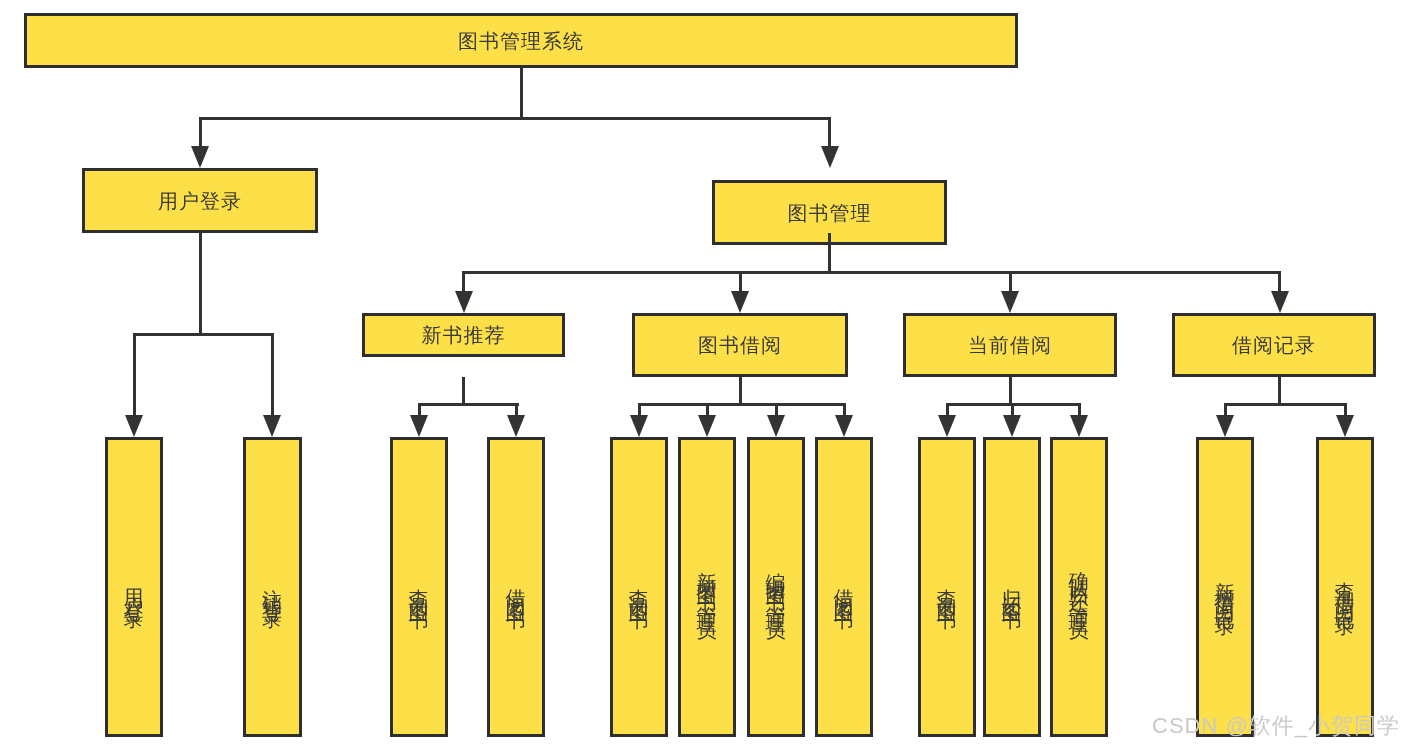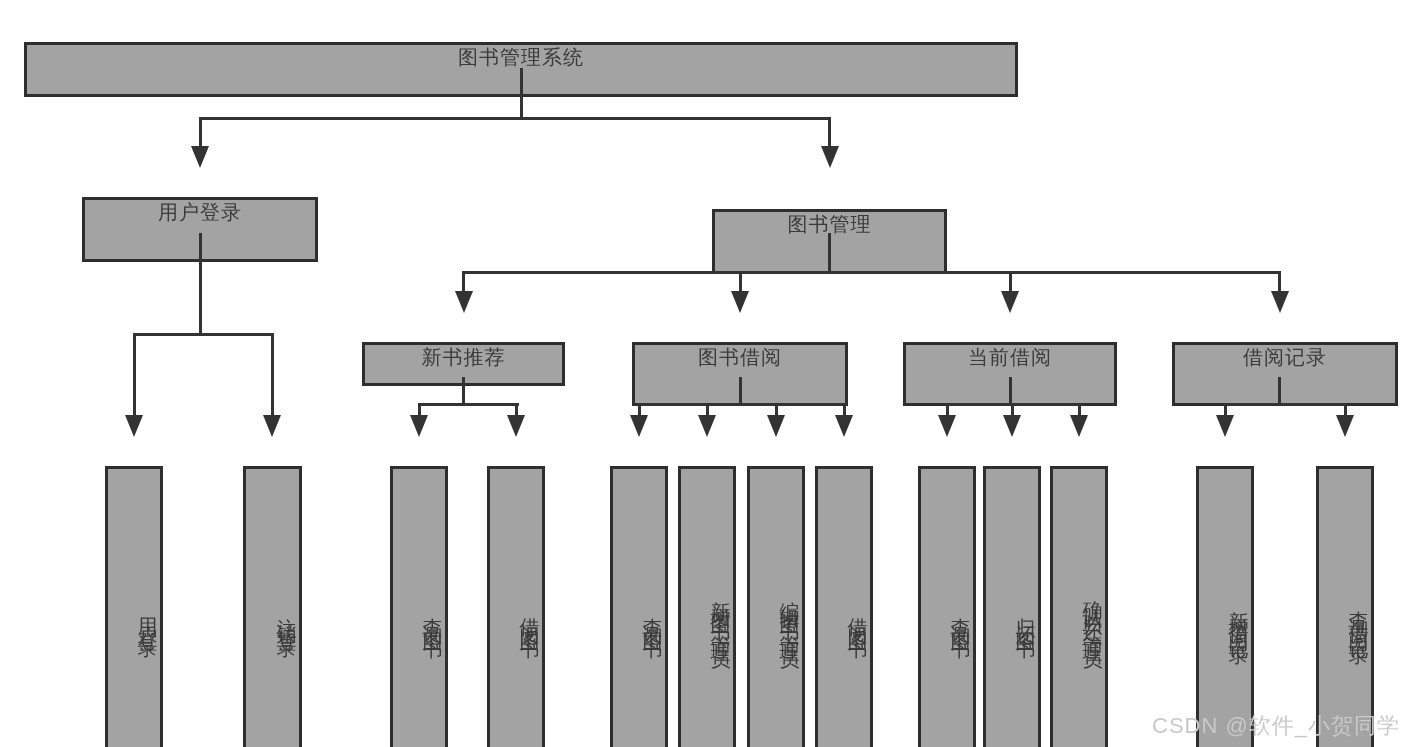--- a/index.html
+++ b/index.html
@@ -4,24 +4,24 @@
 <style>
   :root { --line:#333333; --border:#2e2e2e; --text:#3a3a3a; --background:#ffffff; --watermark:#c9c9c9; }
   html,body { margin:0; padding:0; background:#fff; }
   .canvas {
     position:relative; width:1405px; height:747px;
     background:var(--background,#fff); overflow:hidden;
     font-family:"Liberation Sans", sans-serif;
   }
   .node {
     position:absolute; box-sizing:border-box;
-    border:3px solid var(--border,#2e2e2e); background:#a3a3a3;
-    display:flex; justify-content:center;
+    border:3px solid var(--border,#2e2e2e); background:#fde047;
+    display:flex; align-items:center; justify-content:center;
     color:var(--text,#3a3a3a); font-size:20px; letter-spacing:1px;
-    text-align:center; line-height:1.2;margin-top:29px;
+    text-align:center; line-height:1.2;
   }
   .leaf {
     writing-mode:vertical-rl; text-orientation:mixed;
     letter-spacing:7px; font-size:20px;
   }
   .vl { position:absolute; width:3px; background:var(--line,#333); }
   .hl { position:absolute; height:3px; background:var(--line,#333); }
   .arr {
     position:absolute; width:0; height:0;
     border-left:9px solid transparent; border-right:9px solid transparent;
@@ -76,21 +76,21 @@
 
   <div class="node" style="left:362px; top:313px; width:203px; height:44px;">
     <span>新书推荐</span>
   </div>
   <div class="node" style="left:903px; top:313px; width:214px; height:64px;">
     <span>当前借阅</span>
   </div>
   <div class="node" style="left:632px; top:313px; width:216px; height:64px;">
     <span>图书借阅</span>
   </div>
-  <div class="node" style="left:1172px; top:313px; width:226px; height:64px;">
+  <div class="node" style="left:1172px; top:313px; width:204px; height:64px;">
     <span>借阅记录</span>
   </div>
 
   <div class="vl" style="left:462px;   top:377px; height:29px;"></div>
   <div class="hl" style="left:417.5px; top:403px; width:101px;"></div>
   <div class="vl" style="left:417.5px; top:403px; height:12px;"></div>
   <div class="arr" style="left:410px;   top:415px;"></div>
   <div class="vl" style="left:514.5px; top:403px; height:12px;"></div>
   <div class="arr" style="left:507px;   top:415px;"></div>
 

